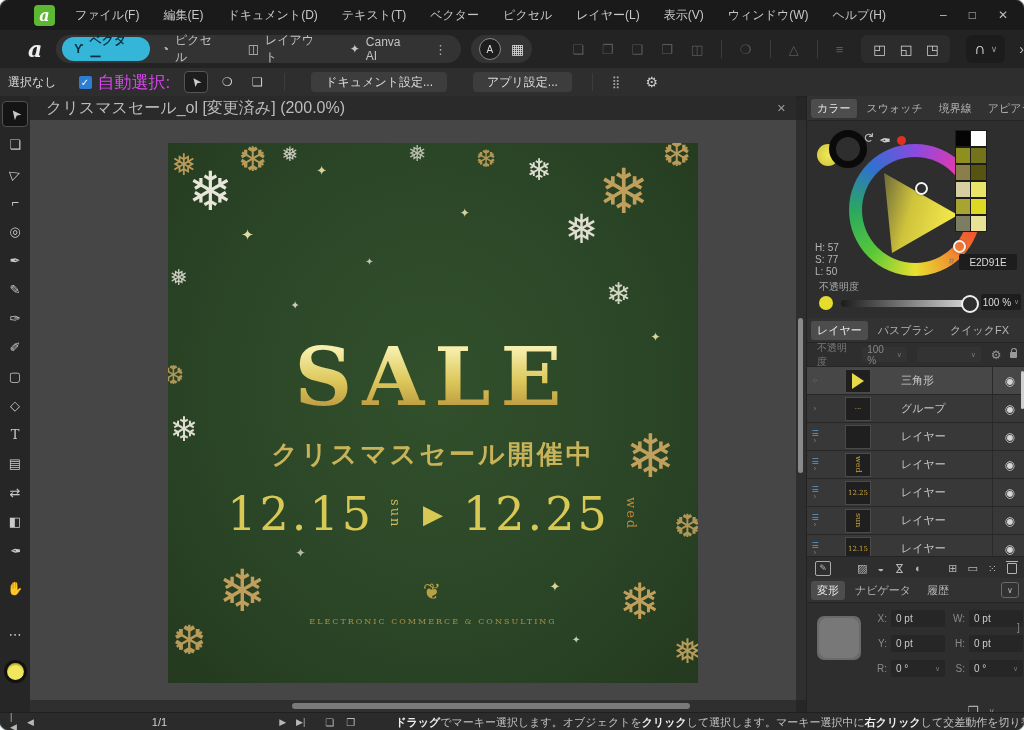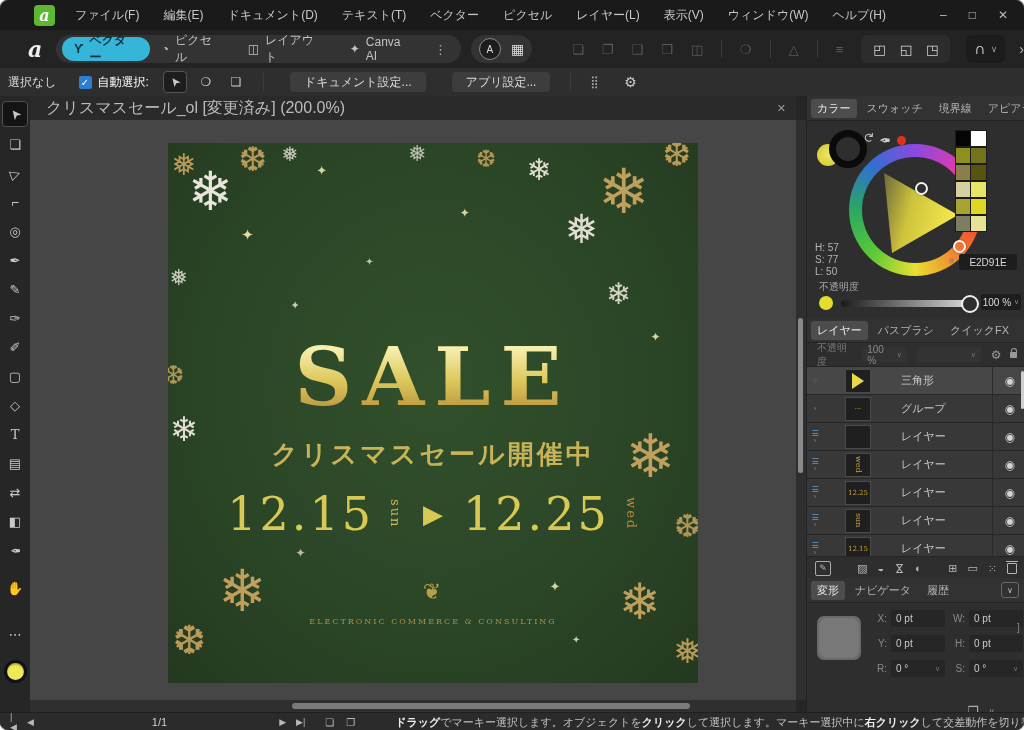--- a/index.html
+++ b/index.html
@@ -30,21 +30,21 @@
   .tb-divider{width:1px;height:18px;background:#3c3c3c;}
   #insert-group{display:flex;align-items:center;gap:14px;background:#2c2c2c;border-radius:6px;height:28px;padding:0 12px;margin-left:18px;color:#d5d5d5;font-size:13px;}
   #snap-btn{display:flex;align-items:center;margin-left:16px;background:#1c1c1c;border-radius:6px;height:28px;padding:0 8px;color:#eee;}
   #snap-btn .chev{color:#999;font-size:9px;margin-left:5px;}
   #overflow-arrow{color:#bbb;font-size:14px;margin-left:14px;}
   
   #contextbar{left:0;top:68px;width:1024px;height:28px;background:#2e2e2e;display:flex;align-items:center;border-bottom:1px solid #222;}
   #sel-status{color:#ddd;font-size:12px;margin-left:8px;}
   .checkbox{width:13px;height:13px;background:#2d7dd2;border-radius:2px;margin-left:22px;color:#fff;font-size:10px;
             display:flex;align-items:center;justify-content:center;}
-  #auto-label{color:#ffffff;font-size:12px;margin-left:6px;}
+  #auto-label{color:#d946ef;font-size:17px;margin-left:6px;}
   .ctx-icon{width:22px;height:20px;border-radius:4px;display:flex;align-items:center;justify-content:center;color:#ccc;font-size:12px;margin-left:8px;}
   .ctx-icon.sel{background:#1d1d1d;border:1px solid #555;}
   .ctx-btn{background:#3d3d3d;border-radius:4px;height:20px;padding:0 14px;color:#ddd;font-size:12px;display:flex;align-items:center;margin-left:26px;}
   
   #toolcol{left:0;top:96px;width:30px;height:616px;background:#262626;display:flex;flex-direction:column;align-items:center;}
   .tool{width:24px;height:24px;margin-top:5px;border-radius:4px;display:flex;align-items:center;justify-content:center;color:#c9c9c9;font-size:13px;}
   .tool.sel{background:#141414;border:1px solid #505050;}
   #tool-color{width:17px;height:17px;border-radius:50%;background:radial-gradient(circle at 50% 60%,#efe75e 55%,#b9b326 70%);border:3px solid #111;margin-top:14px;}
   
   #tabbar{left:30px;top:96px;width:766px;height:24px;background:#2a2a2a;border-bottom:1px solid #1f1f1f;display:flex;align-items:center;}

